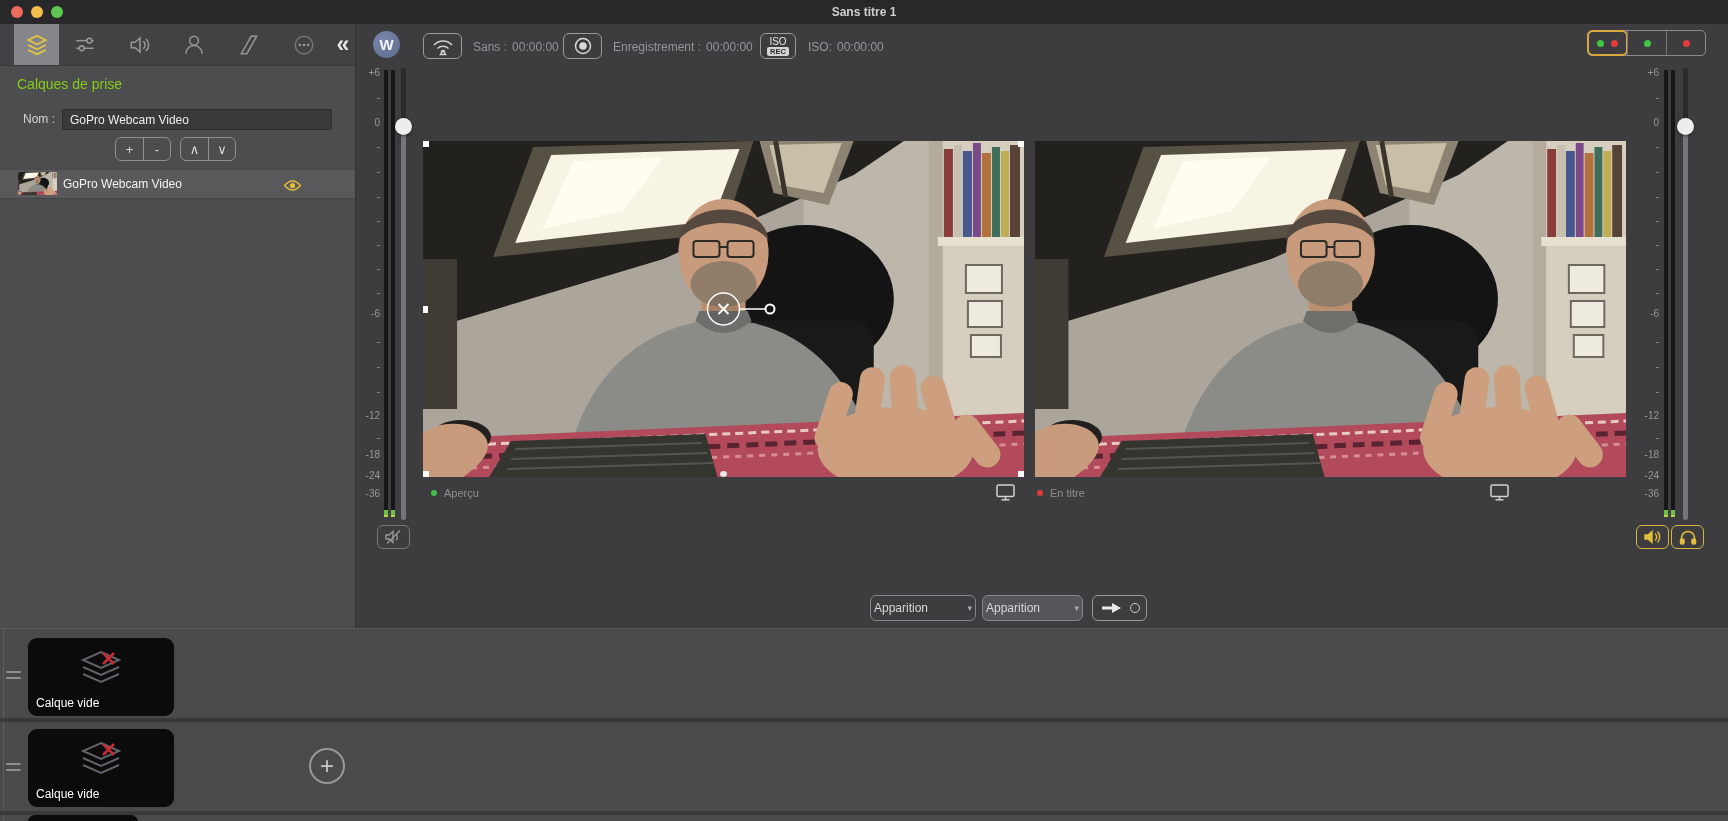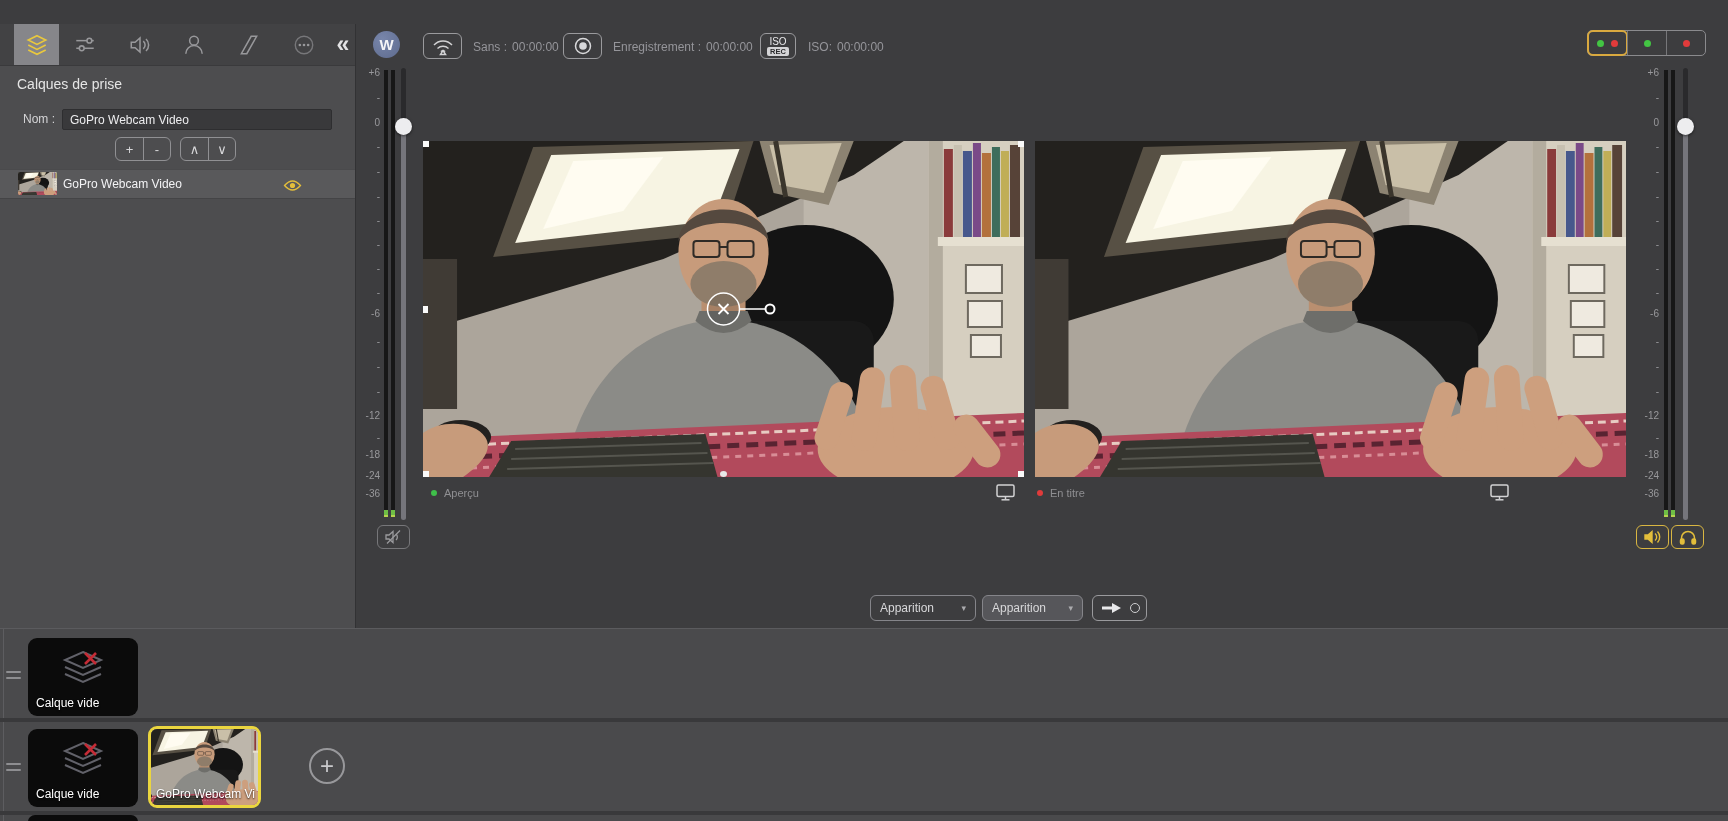--- a/index.html
+++ b/index.html
@@ -15,21 +15,21 @@
   .light.red{background:#EC6A5E;}.light.yellow{background:#F4BF4F;}.light.green{background:#61C554;}
 
   
   .left-panel{position:absolute;left:0;top:24px;width:355px;height:604px;background:#4D4D4F;border-right:1px solid #323234;}
   .tabbar{position:absolute;left:0;top:0;width:100%;height:41px;background:#424244;border-bottom:1px solid #3A3A3C;}
   .tab{position:absolute;top:0;width:45px;height:41px;display:flex;align-items:center;justify-content:center;}
   .tab.selected{background:#86868A;}
   .tab svg{display:block;}
   .collapse{position:absolute;left:330px;top:5px;width:26px;height:30px;font-size:23px;font-weight:700;
     color:#E4E4E6;text-align:center;line-height:30px;}
-  .panel-title{position:absolute;left:17px;top:52px;font-size:14px;color:#e5e5e5;text-align:right;}
+  .panel-title{position:absolute;left:17px;top:52px;font-size:14px;color:#84cc16;text-align:right;}
   .name-label{position:absolute;left:0;top:88px;width:55px;text-align:right;font-size:12px;color:#D5D5D7;}
   .name-input{position:absolute;left:62px;top:85px;width:254px;height:19px;background:#39393B;border:1px solid #2E2E30;
     border-radius:2px;color:#EDEDEF;font-size:12px;padding:0 7px;font-family:"Liberation Sans",sans-serif;outline:none;}
   .btn-group{position:absolute;top:113px;height:22px;display:flex;border:1px solid #909093;border-radius:6px;overflow:hidden;}
   .bg1{left:115px;}.bg2{left:180px;}
   .btn-group .gbtn{width:27px;height:22px;background:transparent;border:none;color:#D8D8DA;font-size:13px;
     line-height:21px;text-align:center;padding:0;font-family:"Liberation Sans",sans-serif;}
   .btn-group .gbtn + .gbtn{border-left:1px solid #909093;}
   .layer-row{position:absolute;left:0;top:145px;width:355px;height:28px;background:#59595B;
     border-top:1px solid #4A4A4C;border-bottom:1px solid #444446;}
@@ -97,42 +97,42 @@
   
   .aud-btn{position:absolute;top:525px;width:33px;height:24px;border-radius:6px;background:transparent;
     display:flex;align-items:center;justify-content:center;padding:0;}
   .mute-btn{left:377px;border:1px solid #77777A;}
   .spk-btn{left:1636px;border:1px solid #D9B642;}
   .hp-btn{left:1671px;border:1px solid #D9B642;}
 
   
   .trans-btn{position:absolute;top:595px;height:26px;border:1px solid #85858A;border-radius:6px;background:transparent;
     color:#D8D8DA;font-size:12px;font-family:"Liberation Sans",sans-serif;display:flex;align-items:center;
-    justify-content:space-between;padding:0 9px;}
+    justify-content:space-between;padding:0 3px;}
   .tb-appar{left:870px;width:106px;}
   .tb-disso{left:982px;width:101px;background:#56565A;}
   .caret{font-size:9px;color:#ABABAE;margin-left:10px;}
   .go-btn{position:absolute;left:1092px;top:595px;width:55px;height:26px;border:1px solid #9A9A9D;border-radius:6px;
     background:transparent;display:flex;align-items:center;justify-content:center;gap:8px;padding:0;}
   .go-ring{width:8px;height:8px;border:1.5px solid #CFCFD1;border-radius:50%;}
 
   
   .bottom-panel{position:absolute;left:0;top:628px;width:1728px;height:193px;background:#4A4A4C;border-top:1px solid #5B5B5E;}
   .bottom-panel::before{content:"";position:absolute;left:3px;top:0;width:1px;height:100%;background:#5D5D60;}
   .brow{position:absolute;left:0;width:100%;}
   .row1{top:2px;height:87px;}
   .row2{top:93px;height:89px;}
   .bsep{position:absolute;left:0;width:100%;height:4px;background:#39393B;}
   .sep1{top:89px;}.sep2{top:182px;}
   .grip{position:absolute;left:6px;top:50%;transform:translateY(-50%);display:flex;flex-direction:column;gap:4px;}
   .grip i{display:block;width:15px;height:2px;background:#8E8E91;border-radius:1px;}
   .clip{position:absolute;top:7px;width:110px;height:78px;border-radius:9px;background:#0B0B0B;}
   .clip .cl-label{position:absolute;left:8px;bottom:6px;font-size:12px;color:#FFF;text-shadow:0 1px 2px rgba(0,0,0,.9);white-space:nowrap;}
   .clip-empty-glyph{position:absolute;left:50%;top:10px;transform:translateX(-50%);}
-  .clip1{left:28px;}
+  .clip1{left:28px;padding-left:36px;}
   .clip-sel{left:148px;top:4px;width:107px;height:76px;border:3px solid #EAD53F;border-radius:9px;overflow:hidden;background:#000;}
   .clip-sel svg.scene{width:100%;height:100%;display:block;}
   .clip-sel .cl-label{left:5px;bottom:4px;display:flex;align-items:center;gap:4px;}
   .recdot{display:inline-block;width:9px;height:9px;border-radius:50%;background:#E0202E;}
   .add-clip{position:absolute;left:309px;top:26px;width:36px;height:36px;border:2px solid #98989B;border-radius:50%;
     background:transparent;color:#C9C9CC;font-size:24px;line-height:32px;text-align:center;padding:0;}
   .row3-sliver{position:absolute;left:28px;top:186px;width:110px;height:7px;border-radius:9px 9px 0 0;background:#0B0B0B;}
 
   svg{overflow:visible;}
 </style>
@@ -202,20 +202,28 @@
   <path d="M26,4 L44,12 L26,20 L8,12 Z"></path>
   <path d="M8,19 l18,8 18,-8"></path>
   <path d="M8,26 l18,8 18,-8"></path>
   <path d="M28,5 L39,16 M39,5 L28,16" stroke="#C42B35" stroke-width="2.6"></path>
 </g>
 </defs>
 </svg>
 
 <div class="screen">
 
+  <div class="titlebar">
+    <div class="traffic">
+      <span class="light red"></span>
+      <span class="light yellow"></span>
+      <span class="light green"></span>
+    </div>
+    <span class="win-title">Sans titre 1</span>
+  </div>
 
   <div class="left-panel">
     <div class="tabbar">
       <div class="tab selected" style="left:14px;">
         <svg width="24" height="24" viewBox="0 0 22 22">
           <g stroke="#E9C83E" stroke-width="1.5" fill="none">
             <path d="M11,2.5 L19,6.5 L11,10.5 L3,6.5 Z"></path>
             <path d="M3,11 l8,4 8,-4"></path>
             <path d="M3,15.5 l8,4 8,-4"></path>
           </g>
@@ -516,29 +524,20 @@
       <span class="grip">
           <i></i>
           <i></i>
         </span>
       <div class="clip clip1">
         <svg class="clip-empty-glyph" width="52" height="40" viewBox="0 0 52 40">
             <use href="#empty-layer-glyph"></use>
           </svg>
         <span class="cl-label">Calque vide</span>
       </div>
-      <div class="clip clip-sel">
-        <svg class="scene" viewBox="0 0 600 336" preserveAspectRatio="xMidYMid slice">
-            <use href="#webcam-scene"></use>
-          </svg>
-        <span class="cl-label">
-            <span>GoPro Webcam Vi</span>
-            <span class="recdot"></span>
-          </span>
-      </div>
       <button class="add-clip">+</button>
     </div>
 
     <div class="bsep sep2"></div>
     <div class="row3-sliver"></div>
   </div>
 
 </div>
 
 </body></html>

